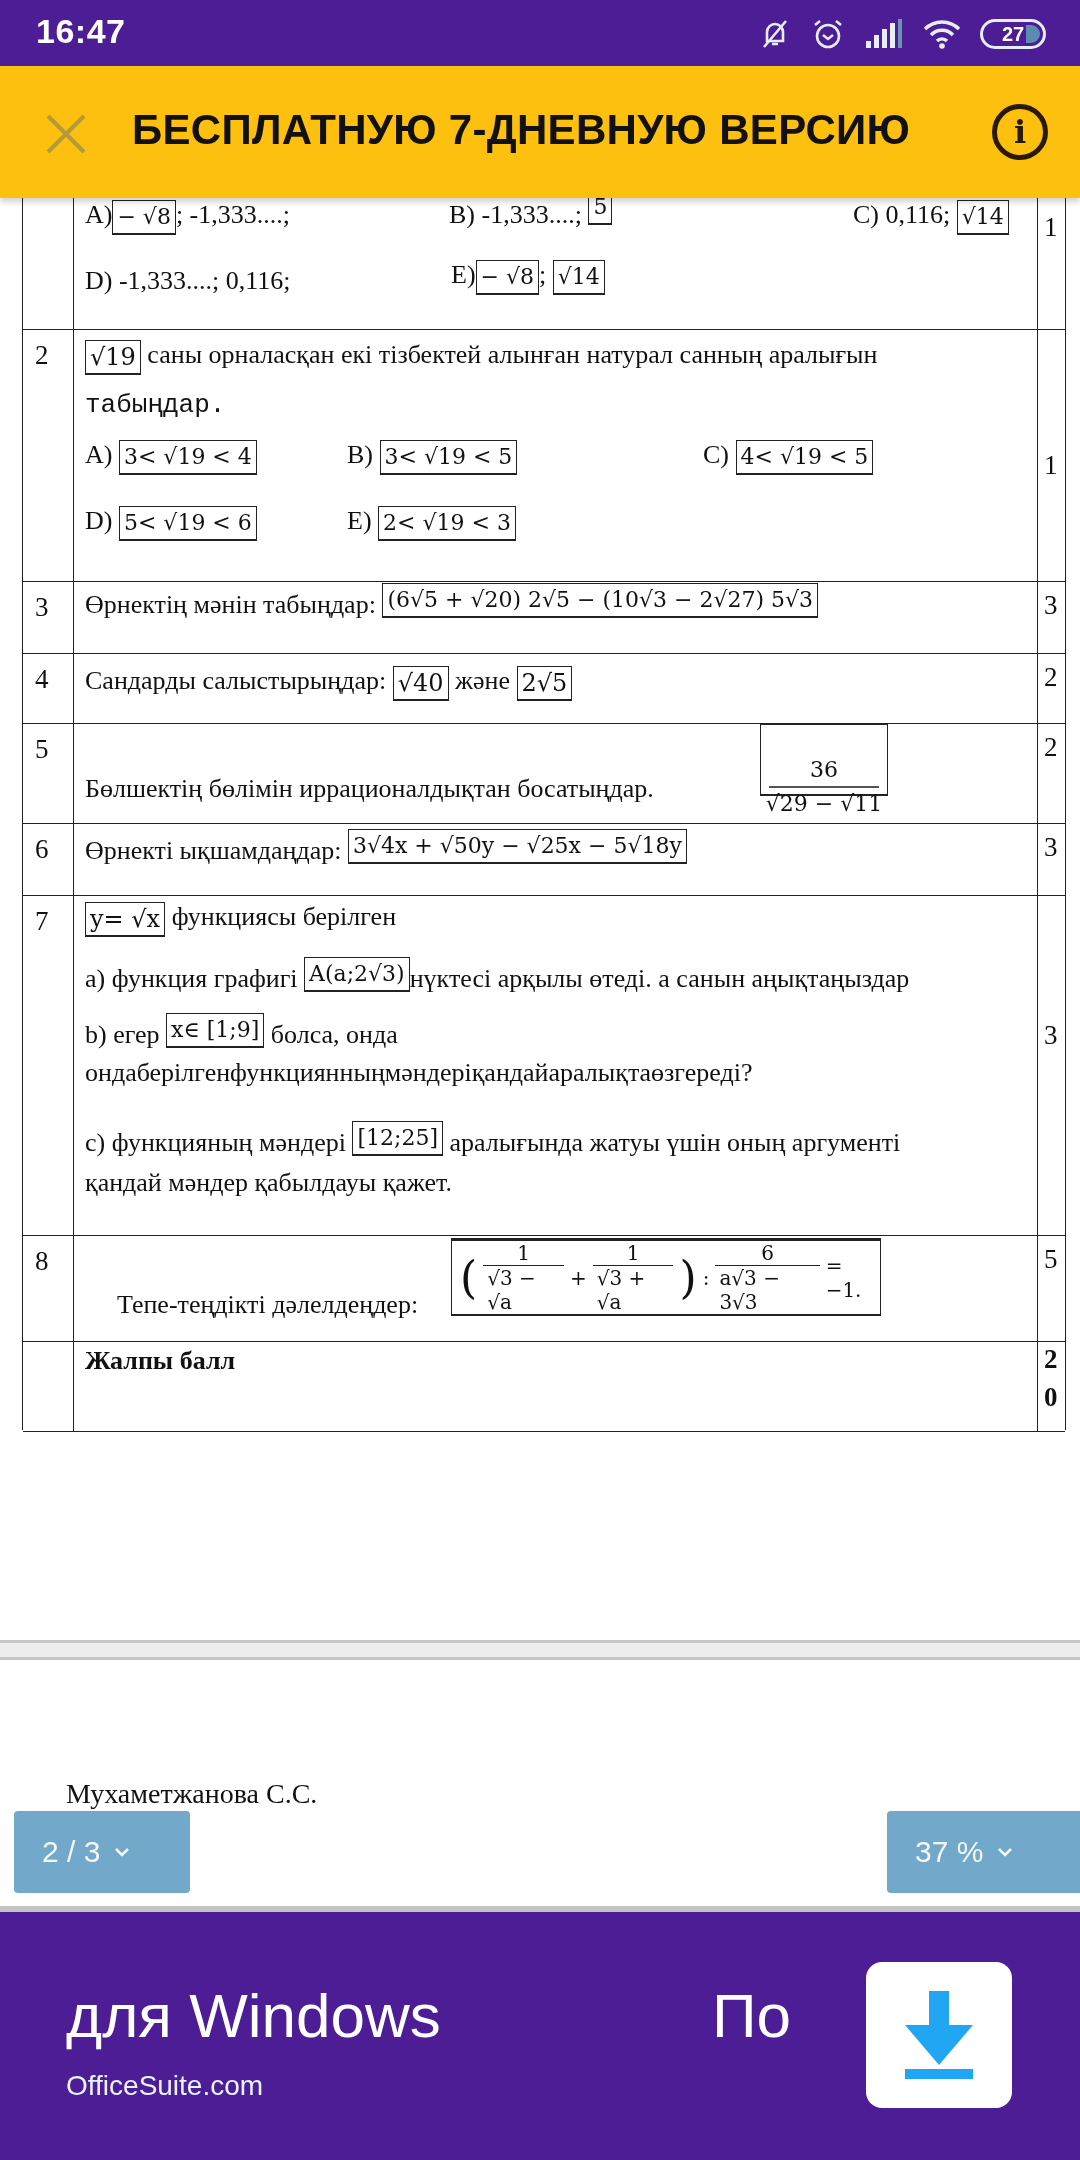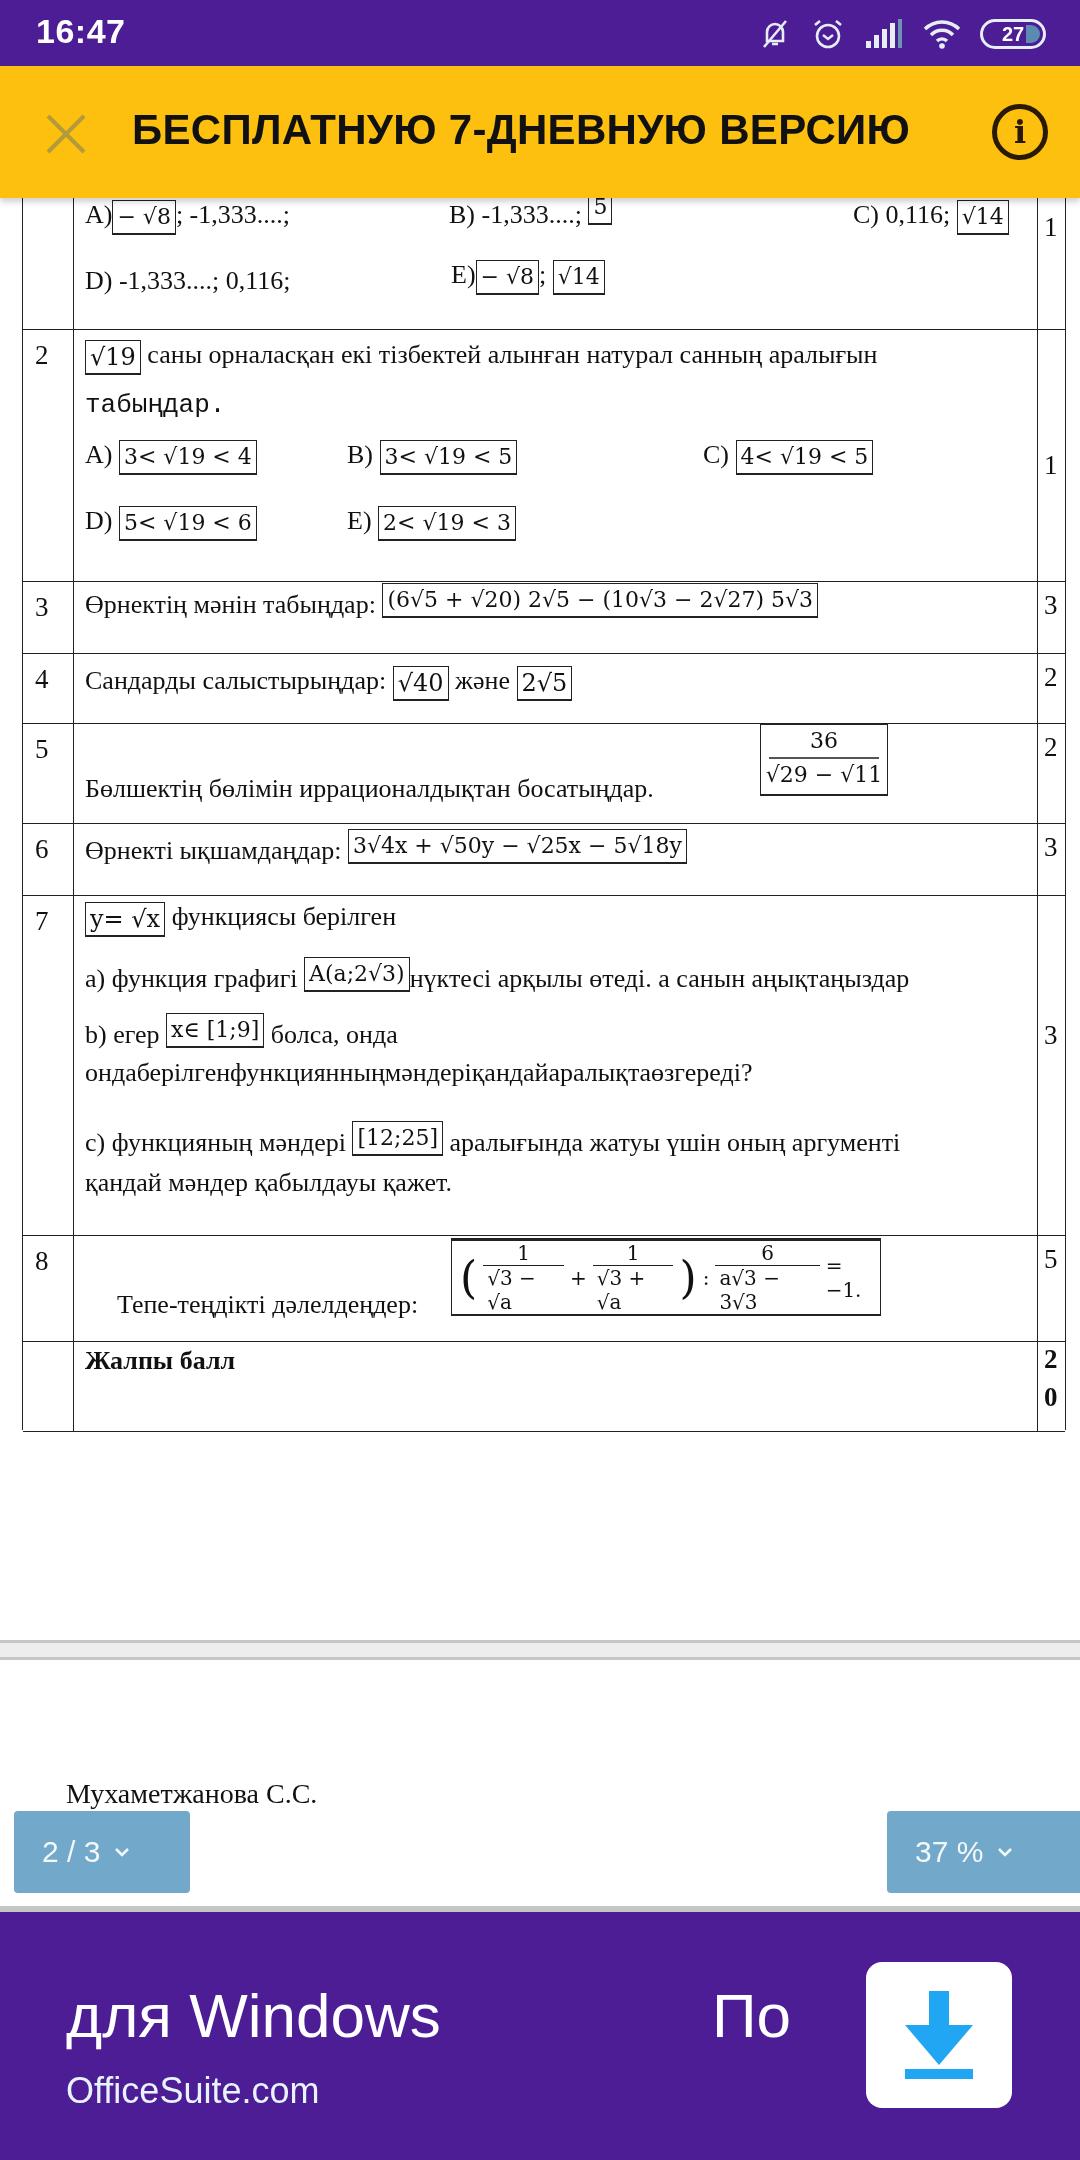--- a/index.html
+++ b/index.html
@@ -39,21 +39,21 @@
   .pill { position: absolute; top: 1811px; height: 82px; background: #72a8c9; border-radius: 4px; color: #f3f8fb; font-size: 30px; display: flex; align-items: center; gap: 14px; padding-left: 28px; }
   .pill.page { left: 14px; width: 176px; }
   .pill.zoom { left: 887px; width: 204px; }
   .chev { width: 16px; height: 10px; }
 
   
   .banner-top { position: absolute; left: 0; top: 1906px; width: 1080px; height: 6px; background: #c5c5c5; }
   .banner { position: absolute; left: 0; top: 1912px; width: 1080px; height: 248px; background: #4c1d95; overflow: hidden; }
   .banner .headline { position: absolute; left: 66px; top: 68px; font-size: 62px; color: #fff; font-weight: 500; }
   .banner .headline2 { position: absolute; left: 712px; top: 68px; font-size: 62px; color: #fff; width: 86px; overflow: hidden; white-space: nowrap; }
-  .banner .site { position: absolute; left: 66px; top: 158px; font-size: 36px; color: #e8f3fd; }
+  .banner .site { position: absolute; left: 66px; top: 158px; font-size: 28px; color: #e8f3fd; }
   .banner .dl { position: absolute; left: 866px; top: 50px; width: 146px; height: 146px; background: #fff; border-radius: 16px; display: flex; align-items: center; justify-content: center; }
 </style>
 </head>
 <body>
 
 <div class="statusbar">
   <div class="time">16:47</div>
   <div class="icons">
     <svg width="34" height="34" viewBox="0 0 34 34">
         <path d="M9 24 V15 a8 8 0 0 1 16 0 V24 Z M14 27 h6" fill="none" stroke="#e6eef5" stroke-width="2.6"></path>
@@ -156,21 +156,21 @@
 
     <div class="row" style="top:526px; height:100px;">
       <div class="c-num">
           <span class="num">5</span>
         </div>
       <div class="c-score">
           <span class="score" style="top:8px">2</span>
         </div>
       <div class="txt" style="left:62px; top:50px;">Бөлшектің бөлімін иррационалдықтан босатыңдар.</div>
       <div style="position:absolute; left:737px; top:0; width:128px; height:72px; border:1.5px solid #222; border-bottom-width:2.5px; text-align:center; font-family:'DejaVu Serif',serif; font-size:22px;">
-        <div style="line-height:32px;">36</div>
+        <div style="line-height:32px;margin-top:29px;">36</div>
         <div style="border-top:2px solid #555; margin:0 8px;"></div>
         <div style="line-height:32px;">√29 − √11</div>
       </div>
     </div>
 
     <div class="row" style="top:626px; height:72px;">
       <div class="c-num">
           <span class="num">6</span>
         </div>
       <div class="c-score">

